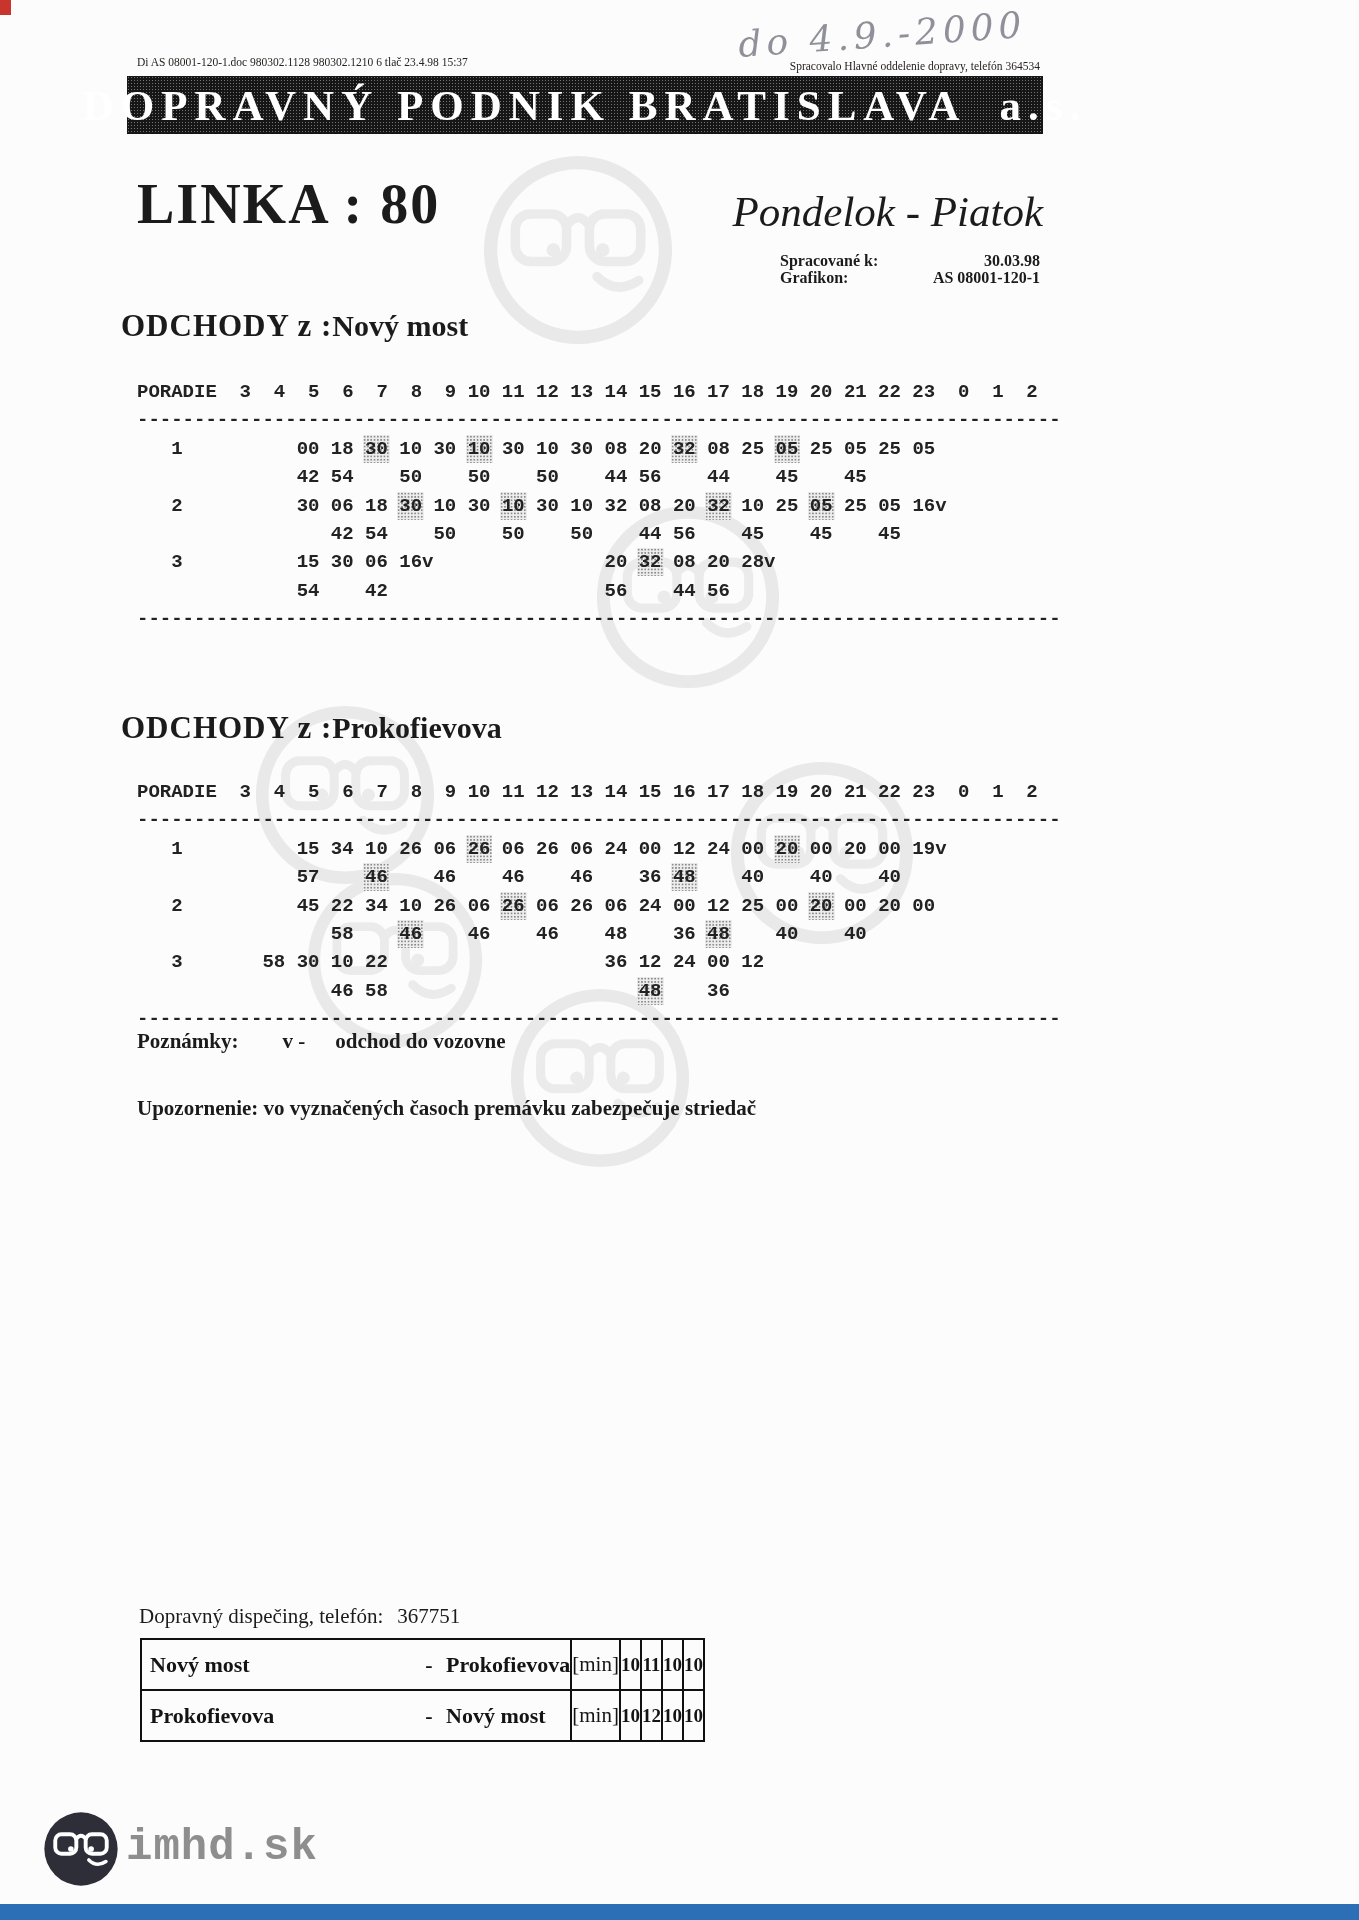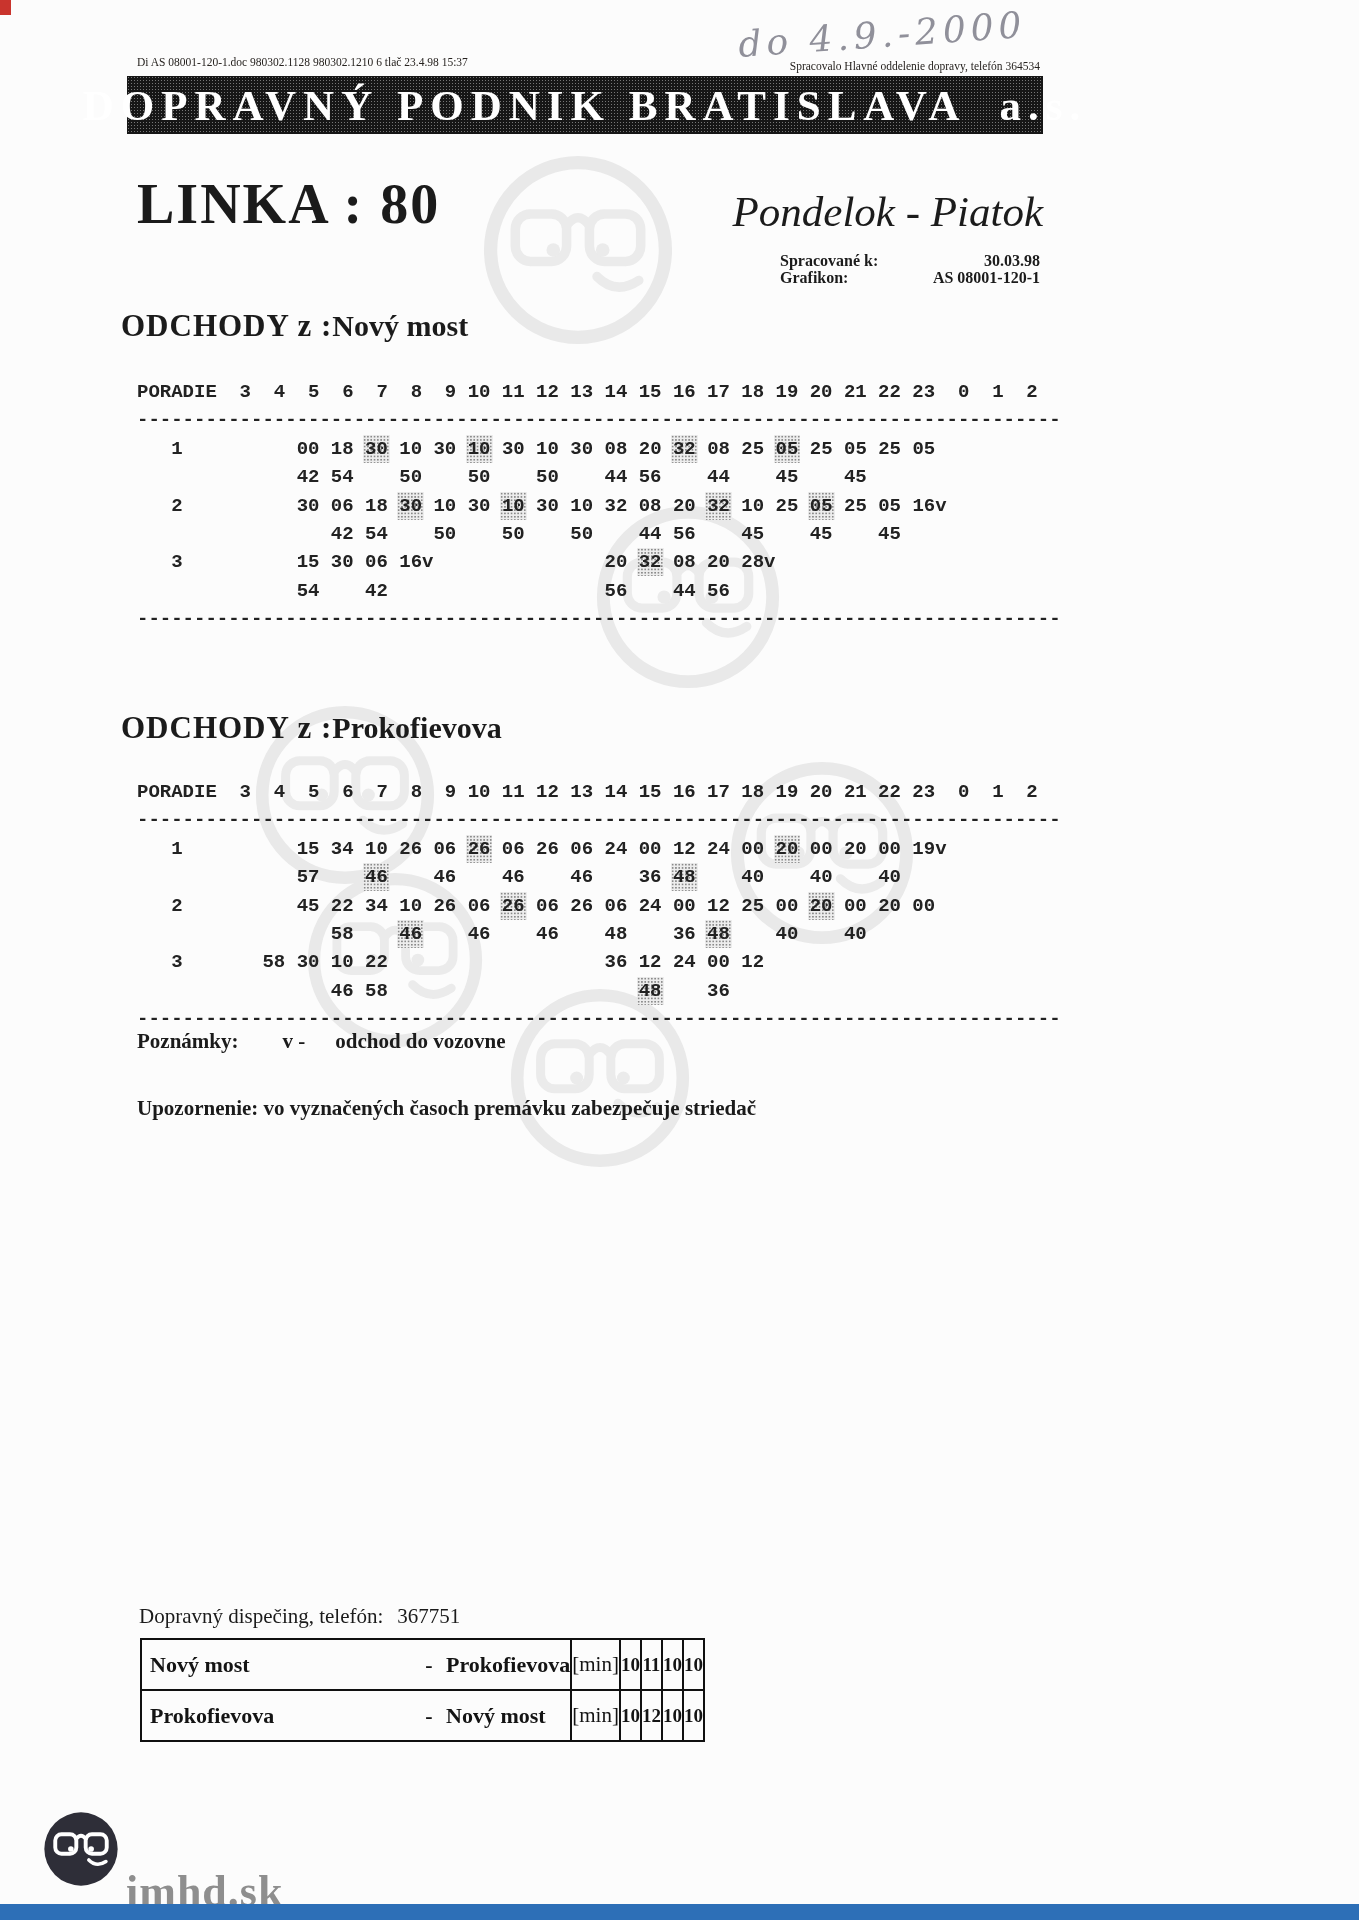--- a/index.html
+++ b/index.html
@@ -54,22 +54,22 @@
   .th-desc{font-size:15px;font-weight:bold;}
   .th-unit{font-size:20px;}
   .th-period{font-size:20px;font-weight:bold;}
   .route-cell{display:flex;align-items:center;padding-left:8px;}
   .route-from{width:262px;text-align:left;font-size:22px;font-weight:bold;}
   .route-sep{width:34px;text-align:center;font-size:22px;font-weight:bold;}
   .route-to{text-align:left;font-size:22px;font-weight:bold;}
   .unit-cell{font-size:21px;}
   .val-cell{font-size:19px;font-weight:bold;}
   
-  .imhd-text{left:126px;top:1822px;font-family:Liberation Serif, serif;font-weight:bold;
-             font-size:44px;color:#8e8e8e;letter-spacing:1px;margin-top:44px;}
+  .imhd-text{left:126px;top:1822px;font-family:Liberation Mono, monospace;font-weight:bold;
+             font-size:44px;color:#8e8e8e;letter-spacing:1px;}
   .blue-bar{left:0;top:1904px;width:1359px;height:16px;background:#2d6fb7;}
 </style>
 </head>
 <body>
 
 <div class="page">
 
   <svg class="abs wm" width="0" height="0" style="position:absolute"></svg>
   <div id="watermarks">
       <svg style="position:absolute;left:483px;top:155px;" width="190" height="190" viewBox="0 0 100 100">

